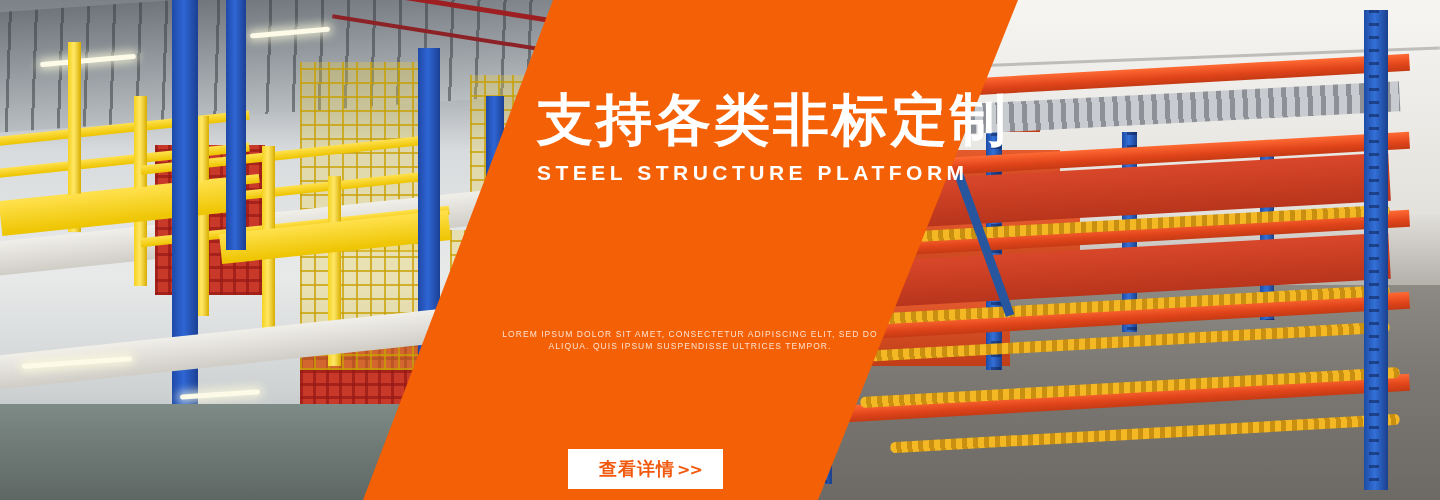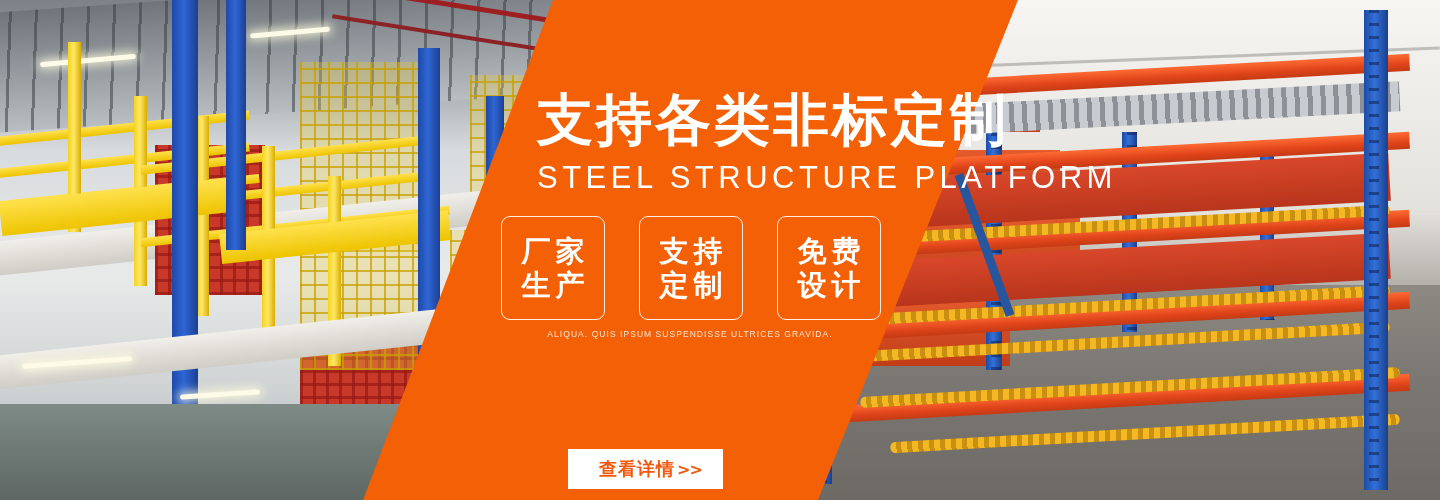--- a/index.html
+++ b/index.html
@@ -186,22 +186,22 @@
     white-space: nowrap;
     font-family: "DejaVu Sans", "Liberation Sans", sans-serif;
   }
 
   .subhead {
     position: absolute;
     left: 537px;
     top: 145px;
     width: 430px;
     text-align: center;
-    font-size: 31px;
-    font-weight: 400;
+    font-size: 21px;
+    font-weight: 700;
     letter-spacing: 4.5px;
     line-height: 1.1;
     white-space: nowrap;
   }
 
   .feature-boxes {
     position: absolute;
     left: 501px;
     top: 200px;
     width: 380px;
@@ -367,37 +367,24 @@
   </div>
 
   <div class="orange-panel"></div>
 
   <div class="content">
 
     <div class="headline">支持各类非标定制</div>
 
     <div class="subhead">STEEL STRUCTURE PLATFORM</div>
 
-    <div class="feature-boxes">
-      <div class="feature-box">
-        <div class="feature-line">厂家</div>
-        <div class="feature-line">生产</div>
-      </div>
-      <div class="feature-box">
-        <div class="feature-line">支持</div>
-        <div class="feature-line">定制</div>
-      </div>
-      <div class="feature-box">
-        <div class="feature-line">免费</div>
-        <div class="feature-line">设计</div>
-      </div>
-    </div>
 
     <div class="lorem">
-      <div>ALIQUA. QUIS IPSUM SUSPENDISSE ULTRICES GRAVIDA.</div>
+      <div>LOREM IPSUM DOLOR SIT AMET, CONSECTETUR ADIPISCING ELIT, SED DO</div>
+      <div>ALIQUA. QUIS IPSUM SUSPENDISSE ULTRICES TEMPOR.</div>
     </div>
 
     <div class="cta-button">
       <span class="cta-label">查看详情</span>
       <span class="cta-arrows">&gt;&gt;</span>
     </div>
 
   </div>
 </div>
 

